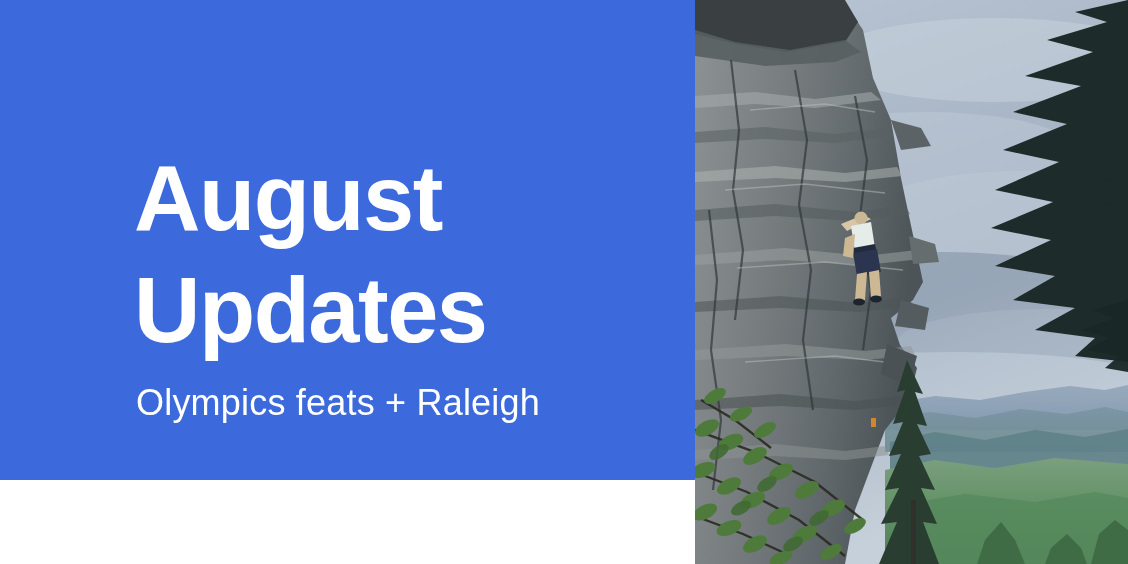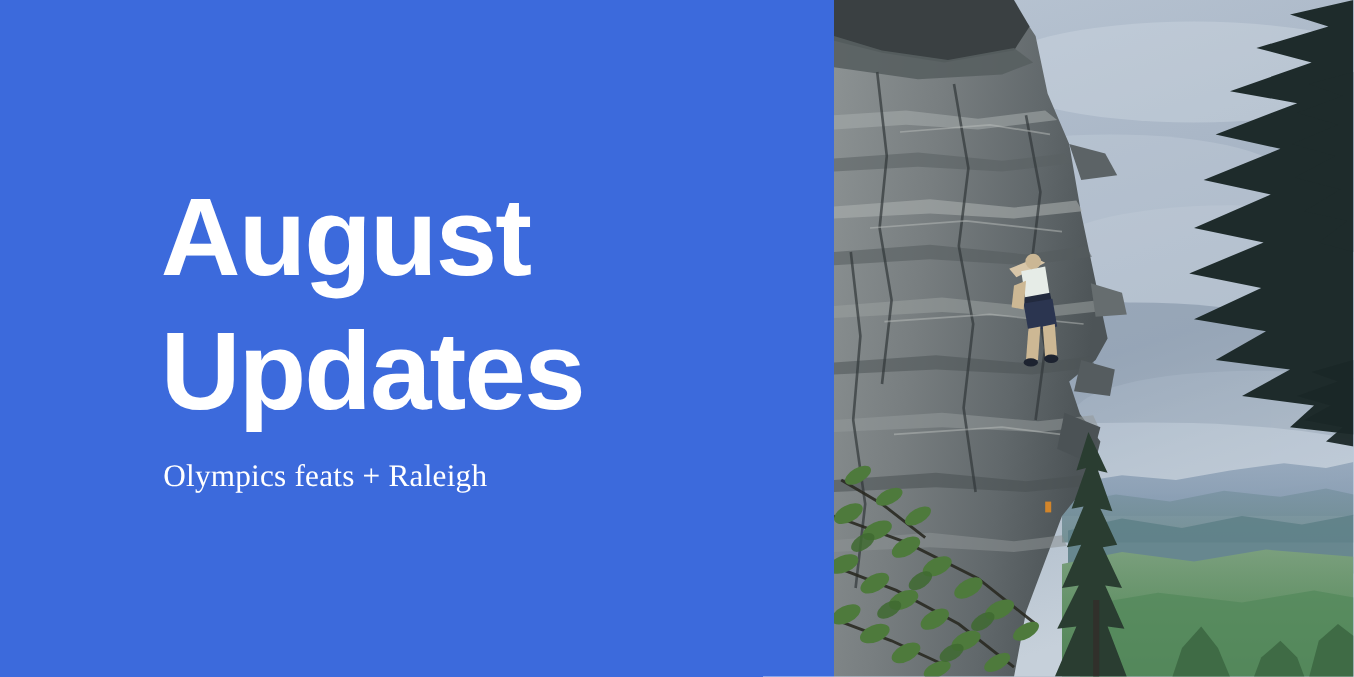--- a/index.html
+++ b/index.html
@@ -17,21 +17,21 @@
     width: 1128px;
     height: 564px;
     overflow: hidden;
     display: flex;
   }
 
   
   .text-panel {
     position: relative;
     width: 695px;
-    height: 564px;
+    height: 480px;
     background: #3C6ADC;
     flex: 0 0 695px;
     overflow: hidden;
   }
 
   .headline {
     position: absolute;
     left: 134px;
     top: 142px;
     width: 540px;
@@ -43,22 +43,22 @@
     letter-spacing: -1.5px;
     margin: 0;
     white-space: pre-line;
   }
 
   .subhead {
     position: absolute;
     left: 136px;
     top: 381px;
     color: #ffffff;
-    font-family: Liberation Serif, serif;
-    font-size: 26px;
+    font-family: Liberation Sans, sans-serif;
+    font-size: 36px;
     font-weight: 300;
     letter-spacing: 0.2px;
     line-height: 1.2;
     margin: 0;
     white-space: nowrap;
   }
 
   
   .photo {
     position: relative;

